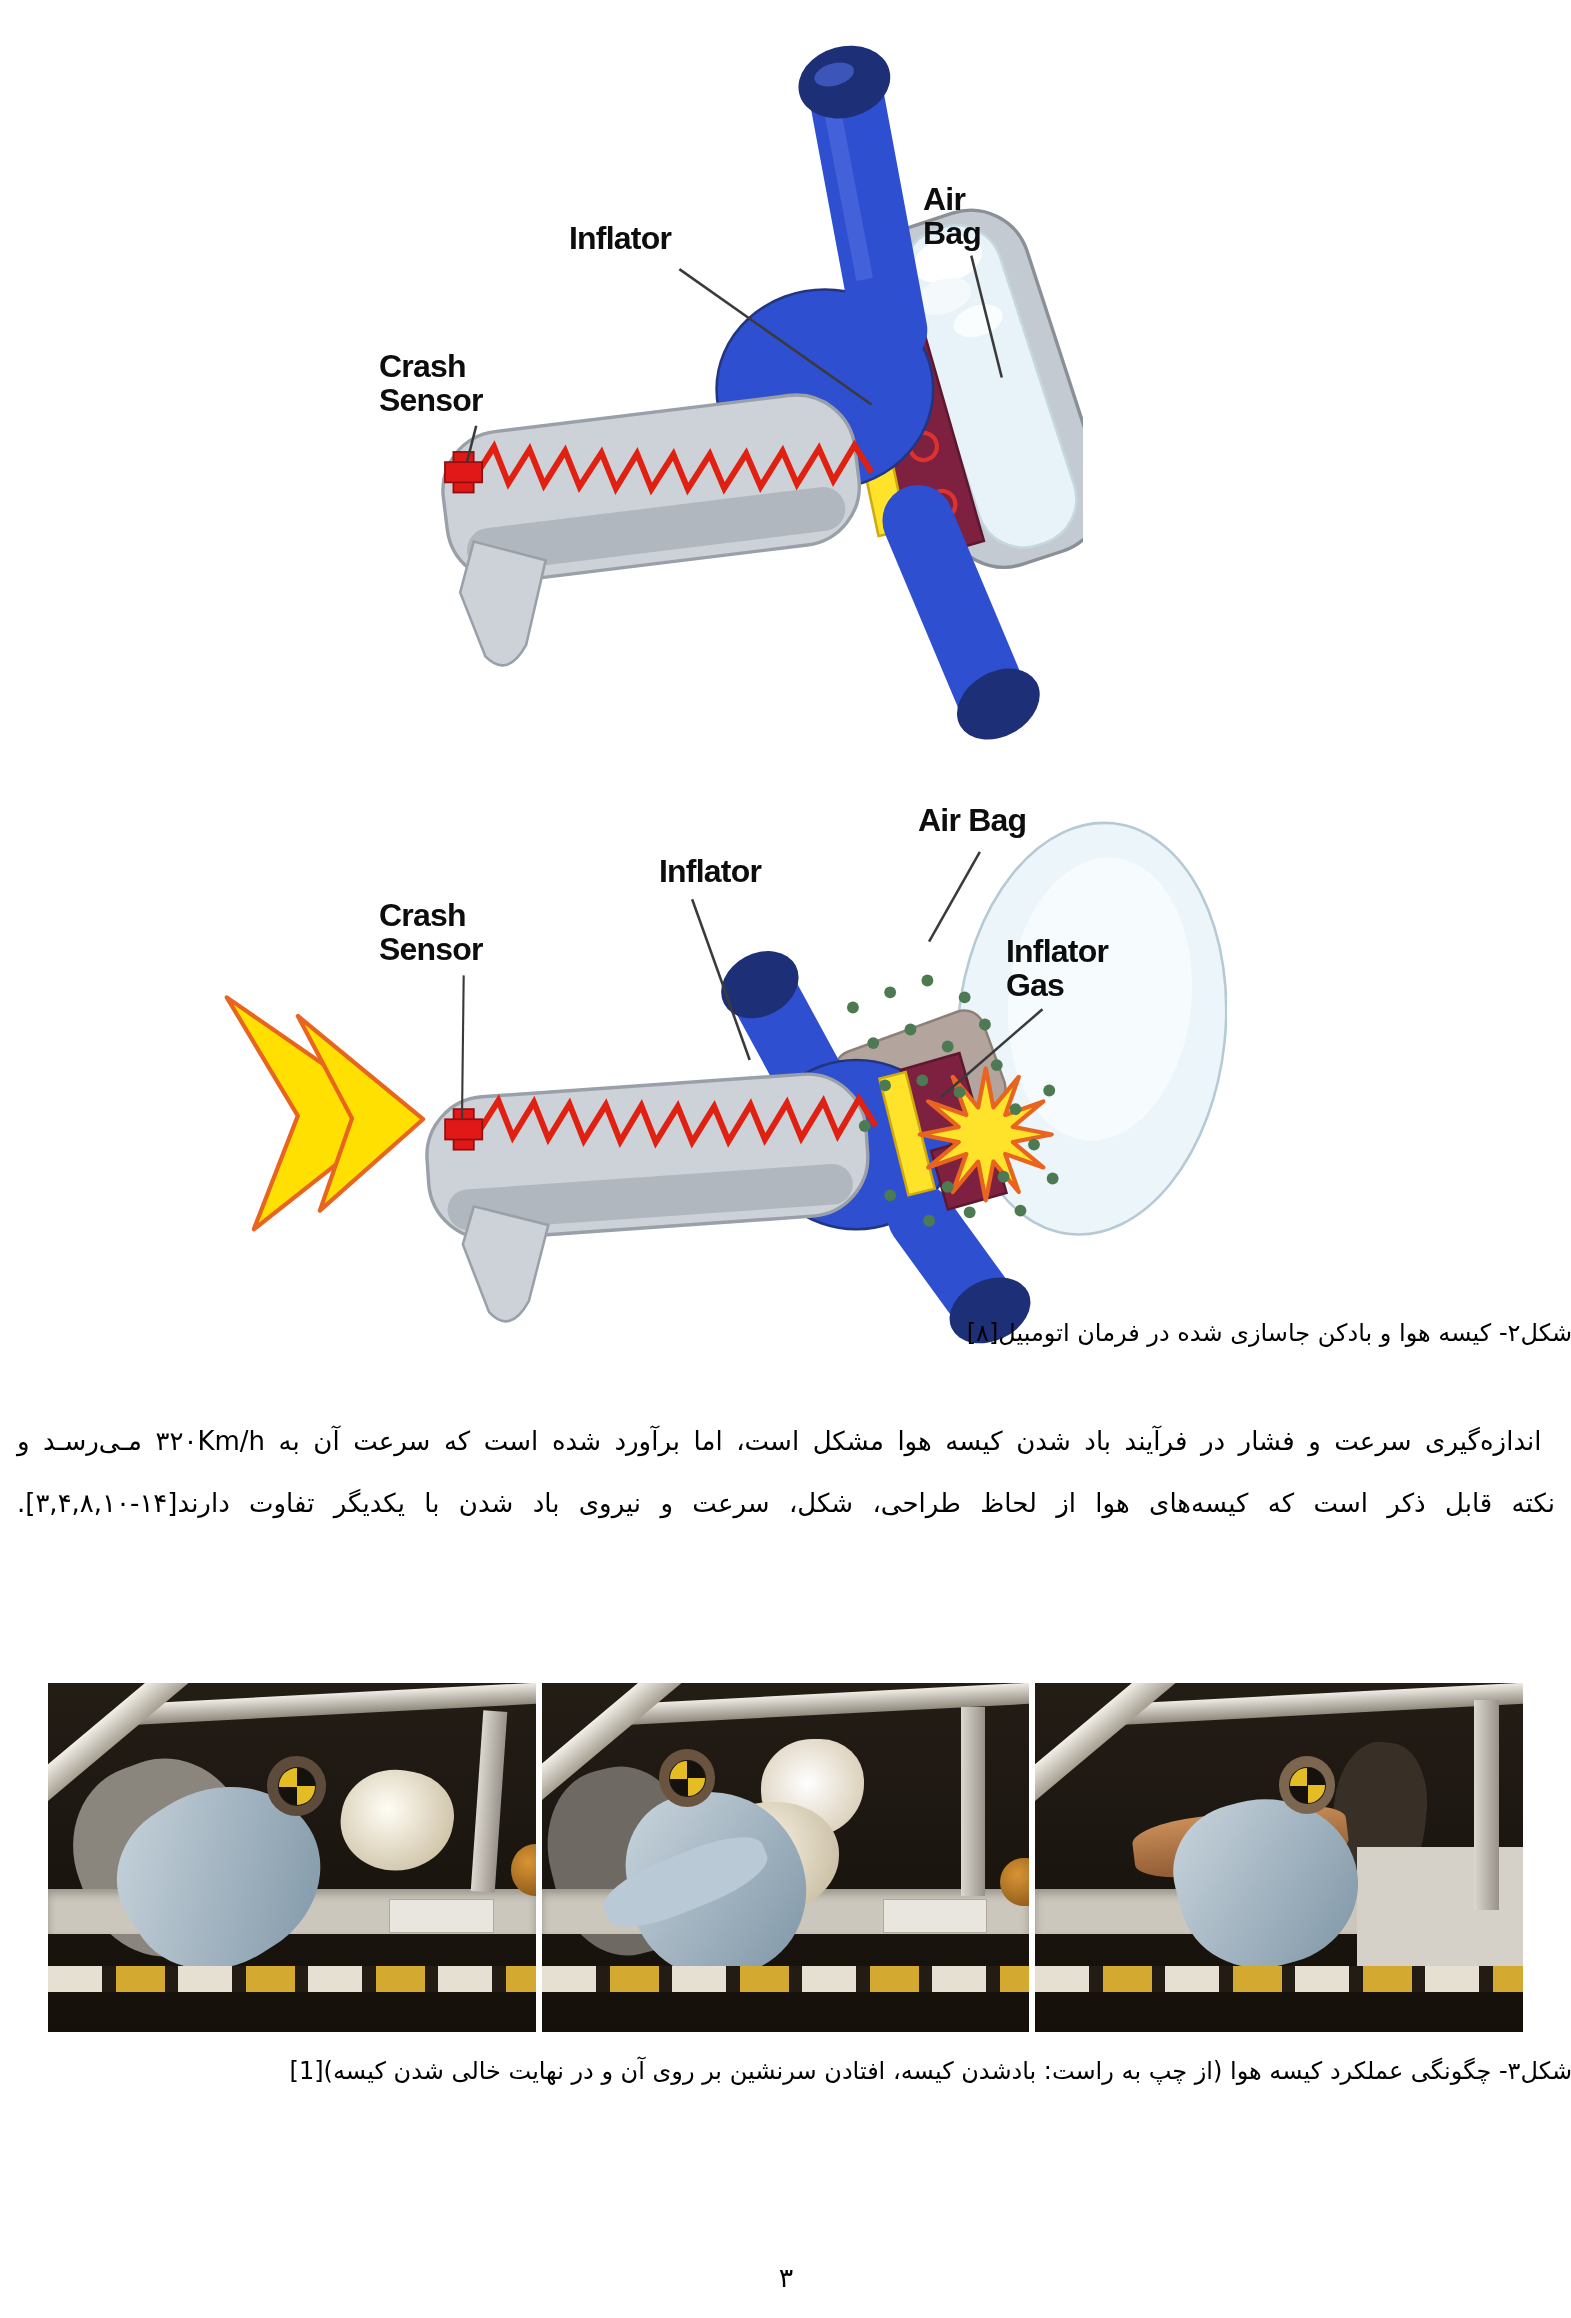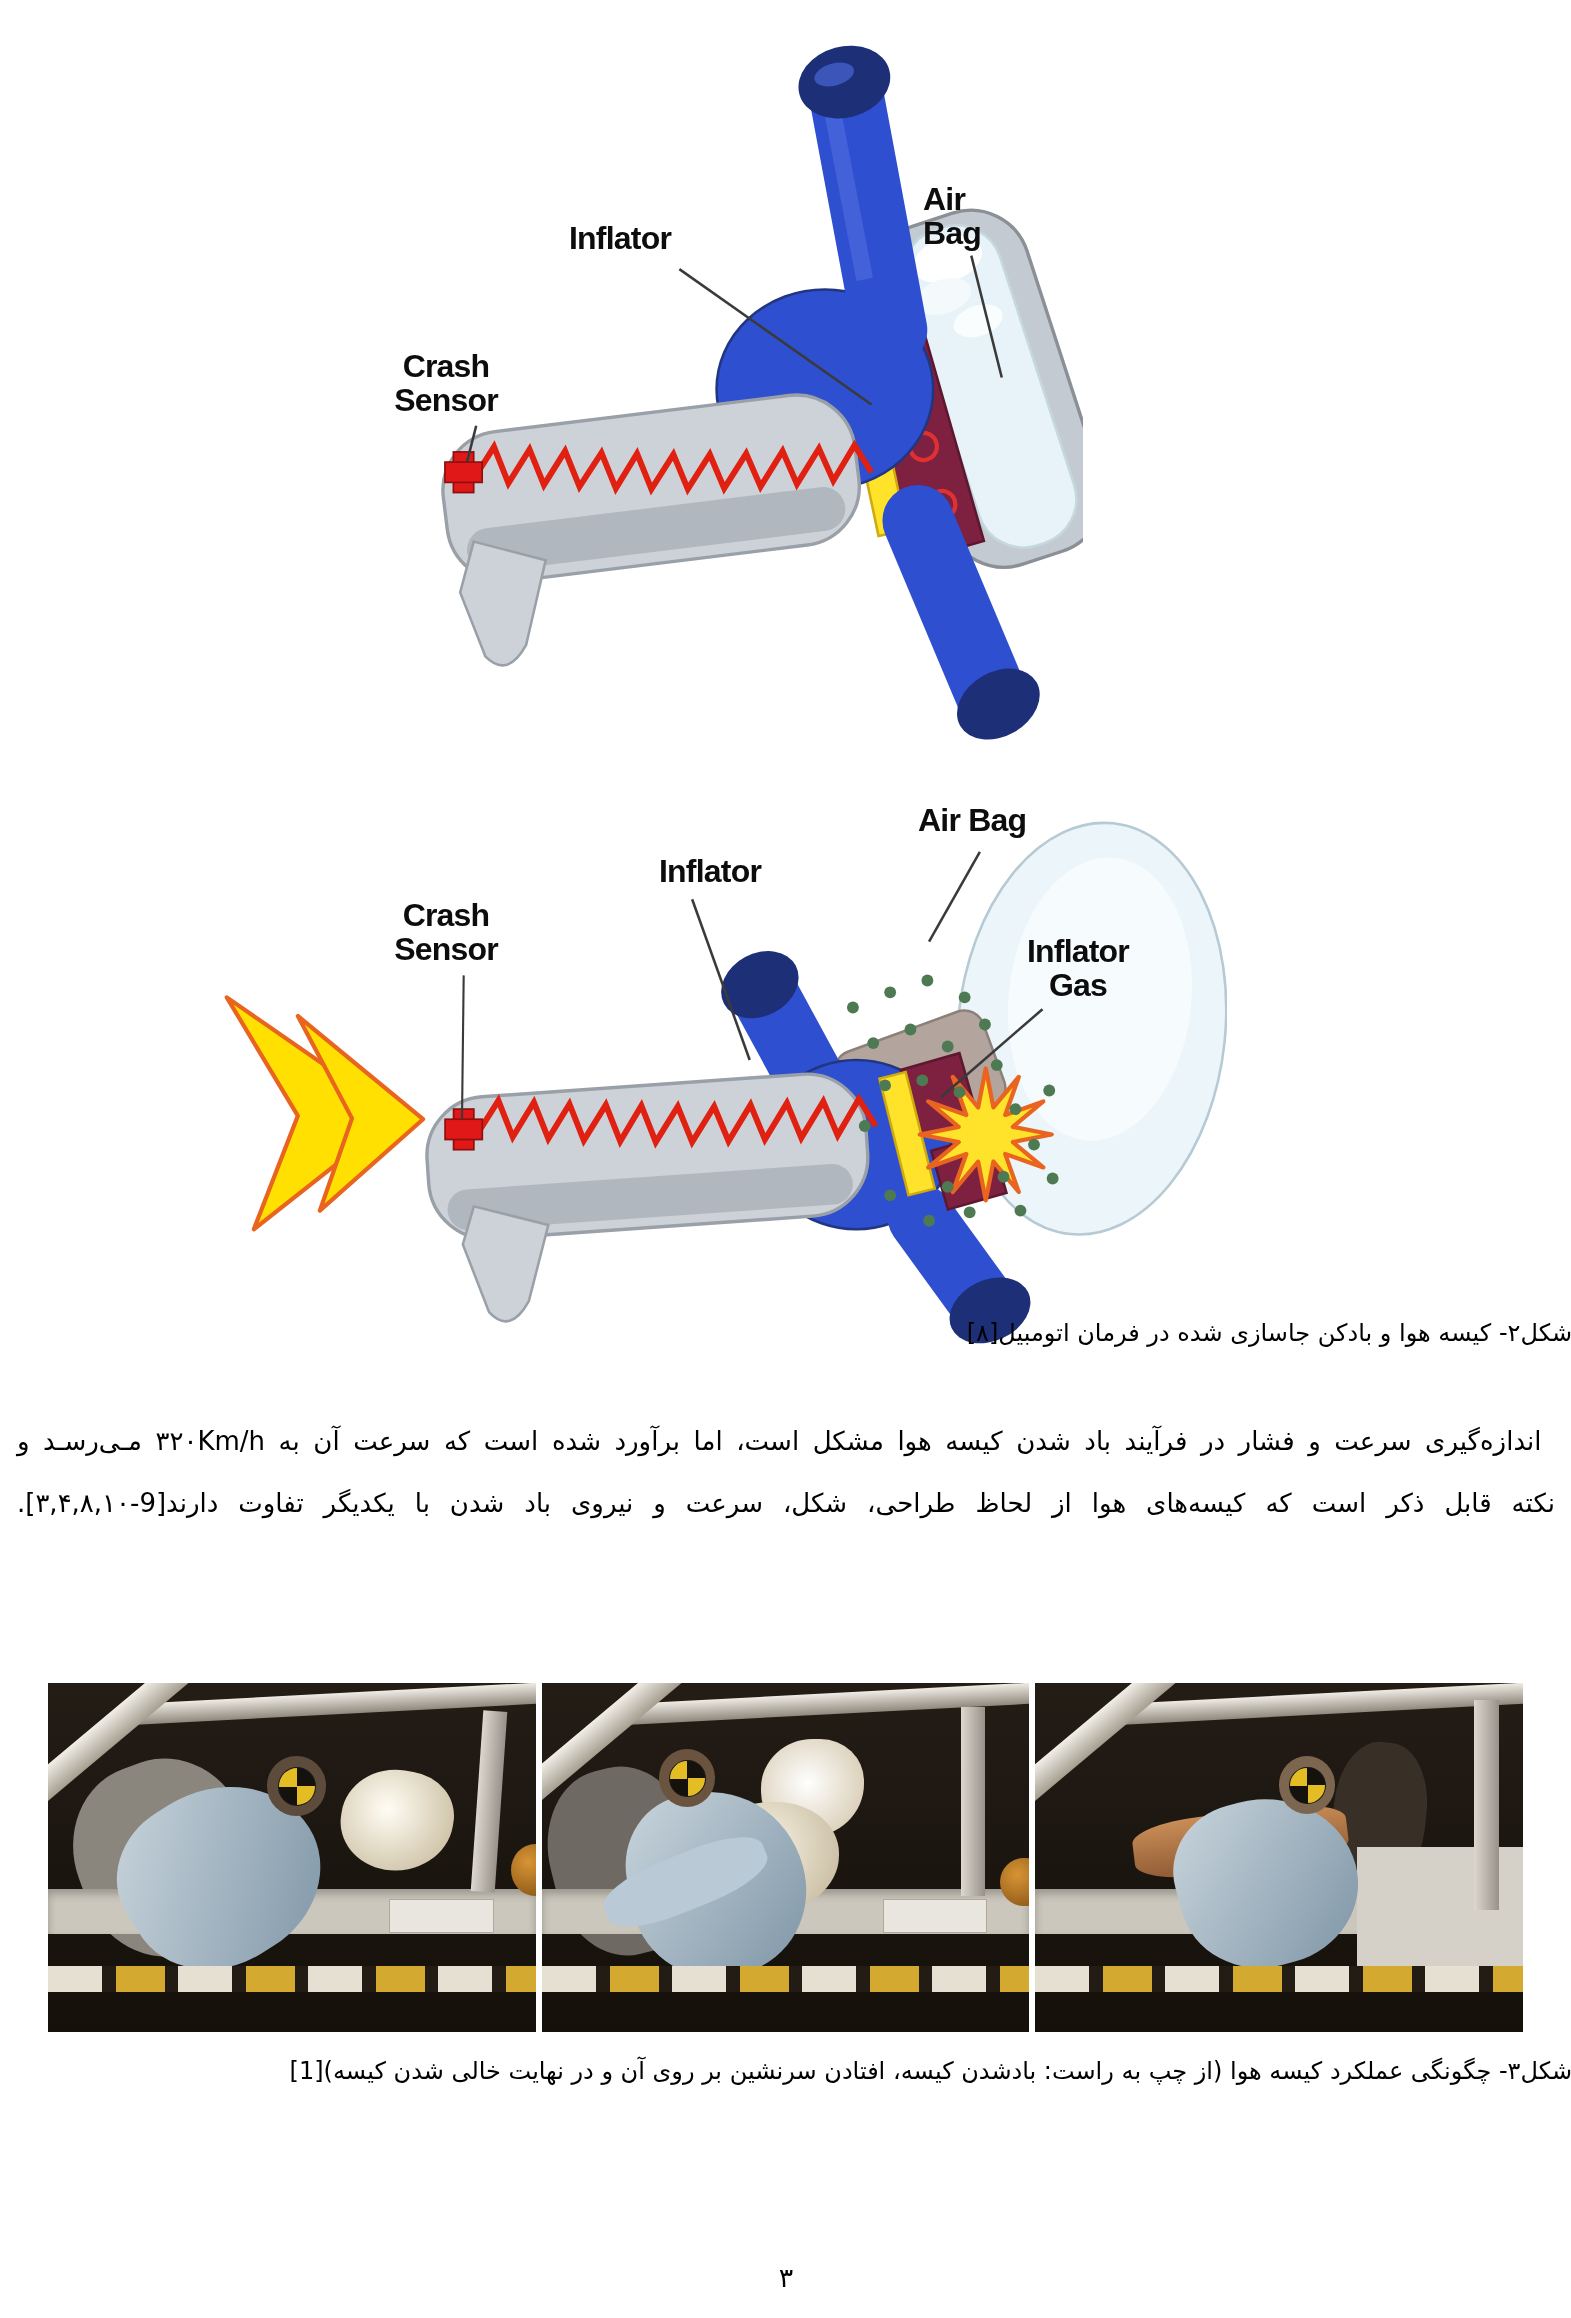--- a/index.html
+++ b/index.html
@@ -1,21 +1,21 @@
 <!DOCTYPE html>
 <html lang="fa" style="font-size:13.5px"><head>
 <meta charset="utf-8">
 <style>
   html,body{margin:0;padding:0;background:#fff;}
   .page{position:relative;width:1572px;height:2319px;background:#ffffff;overflow:hidden;
         font-family:"DejaVu Sans",sans-serif;color:#000;}
   svg.fig{position:absolute;}
   .diagram-label{position:absolute;font-family:"Liberation Sans",sans-serif;font-weight:bold;
         font-size:32px;line-height:1.05;color:#0d0d0d;letter-spacing:-0.8px;}
-  .lbl-center{text-align:center;}
+  .lbl-center{text-align:left;}
   
   .body-text{position:absolute;left:17px;width:1538px;top:1410px;direction:rtl;
         font-size:26px;color:#000;}
   .body-line{height:62px;line-height:62px;text-align:justify;text-align-last:justify;
         white-space:nowrap;}
   .body-line.indent{padding-right:13.5px;}
   
   .fig-caption{position:absolute;left:0;width:1572px;text-align:right;direction:rtl;
         font-size:24px;color:#000;}
   .page-number{position:absolute;left:0;width:1572px;text-align:center;font-size:27px;color:#000;}
@@ -196,21 +196,21 @@
   </svg>
   <div class="diagram-label" style="left:918px;top:804px;width:195px">Air Bag</div>
   <div class="diagram-label" style="left:659px;top:855px">Inflator</div>
   <div class="diagram-label lbl-center" style="left:379px;top:899px;width:134px">Crash Sensor</div>
   <div class="diagram-label lbl-center" style="left:1006px;top:935px;width:144px">Inflator Gas</div>
 
   <div class="fig-caption" style="top:1319px">شکل۲- کیسه هوا و بادکن جاسازی شده در فرمان اتومبیل[۸]</div>
 
   <div class="body-text">
     <div class="body-line indent">اندازه‌گیری سرعت و فشار در فرآیند باد شدن کیسه هوا مشکل است، اما برآورد شده است که سرعت آن به ۳۲۰Km/h مـی‌رسـد و</div>
-    <div class="body-line">نکته قابل ذکر است که کیسه‌های هوا از لحاظ طراحی، شکل، سرعت و نیروی باد شدن با یکدیگر تفاوت دارند⁦[۳,۴,۸,۱۰-9]⁩.</div>
+    <div class="body-line">نکته قابل ذکر است که کیسه‌های هوا از لحاظ طراحی، شکل، سرعت و نیروی باد شدن با یکدیگر تفاوت دارند⁦[۳,۴,۸,۱۰-۱۴]⁩.</div>
   </div>
 
   <div class="photo-strip">
     <div class="photo f1">
       <div class="ph-roof"></div>
       <div class="ph-pillar"></div>
       <div class="ph-seat"></div>
       <div class="ph-band"></div>
       <div class="ph-box"></div>
       <div class="ph-torso"></div>

